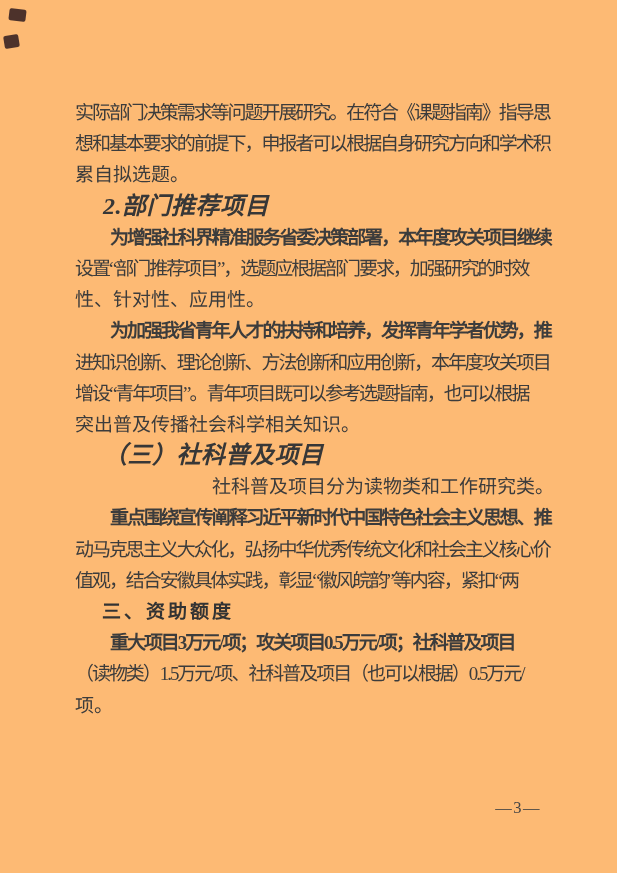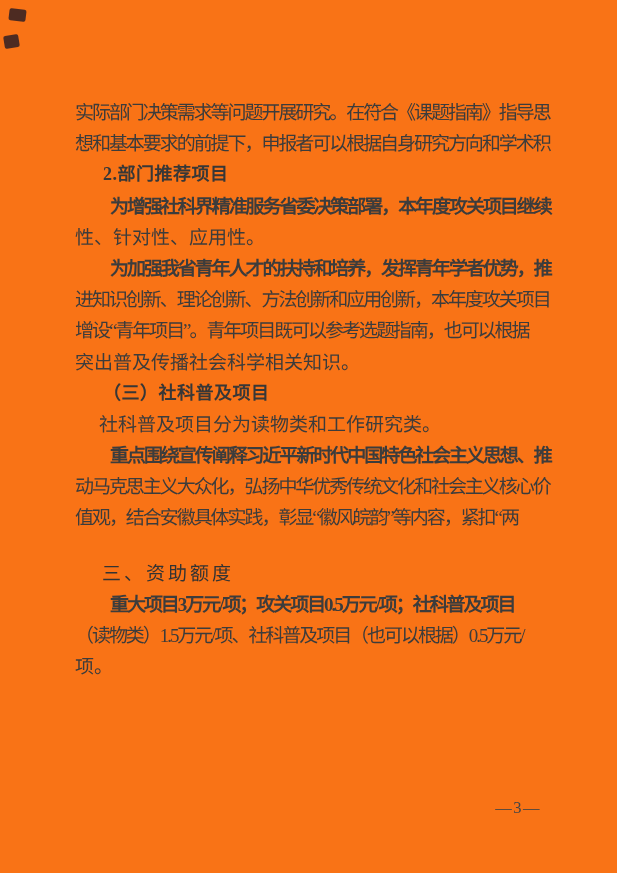--- a/index.html
+++ b/index.html
@@ -4,21 +4,21 @@
 <style>
   html, body {
     margin: 0;
     padding: 0;
     background: #ffffff;
   }
   .page {
     position: relative;
     width: 617px;
     height: 873px;
-    background: #f97316;
+    background: #fdba74;
     overflow: hidden;
     font-family: "Liberation Serif", "DejaVu Serif", serif;
     color: #3c3c3c;
   }
   
   .scan-mark {
     position: absolute;
     background: #3a2424;
     opacity: 0.9;
     border-radius: 2px;
@@ -36,38 +36,38 @@
     height: 31.2px;
     line-height: 31.2px;
     font-size: 19px;
     white-space: nowrap;
     overflow: visible;
   }
   
   .fl { letter-spacing: -2.05px; }
   
   .ind { text-indent: 35px; font-weight: bold; }
-  .ind-s { text-indent: 24px; }
+  .ind-s { text-indent: 24px; text-align: right; }
   
   .hs {
     font-weight: bold;
-    font-size: 18px;
+    font-size: 24px;
     color: #373737;
     text-indent: 28px;
     letter-spacing: 0.5px;
+    font-style: italic;
   }
   
   .hb {
     font-family: "Liberation Sans", "DejaVu Sans", sans-serif;
-    font-weight: normal;
+    font-weight: bold;
     font-size: 19px;
     color: #333333;
     text-indent: 27px;
     letter-spacing: 3px;
-    margin-top: 24px;
   }
   .pagenum {
     position: absolute;
     top: 797px;
     left: 75px;
     width: 466px;
     height: 22px;
     line-height: 22px;
     text-align: right;
     font-size: 16.5px;
@@ -80,23 +80,25 @@
 
 <div class="page">
 
   <div class="scan-mark m1"></div>
   <div class="scan-mark m2"></div>
 
   <div class="content">
 
     <div class="ln fl">实际部门决策需求等问题开展研究。在符合《课题指南》指导思</div>
     <div class="ln fl">想和基本要求的前提下，申报者可以根据自身研究方向和学术积</div>
+    <div class="ln">累自拟选题。</div>
 
     <div class="ln hs">2.部门推荐项目</div>
     <div class="ln fl ind">为增强社科界精准服务省委决策部署，本年度攻关项目继续</div>
+    <div class="ln fl">设置“部门推荐项目”，选题应根据部门要求，加强研究的时效</div>
     <div class="ln">性、针对性、应用性。</div>
 
     <div class="ln fl ind">为加强我省青年人才的扶持和培养，发挥青年学者优势，推</div>
     <div class="ln fl">进知识创新、理论创新、方法创新和应用创新，本年度攻关项目</div>
     <div class="ln fl">增设“青年项目”。青年项目既可以参考选题指南，也可以根据</div>
     <div class="ln">突出普及传播社会科学相关知识。</div>
 
     <div class="ln hs">（三）社科普及项目</div>
     <div class="ln ind-s">社科普及项目分为读物类和工作研究类。</div>
     <div class="ln fl ind">重点围绕宣传阐释习近平新时代中国特色社会主义思想、推</div>

